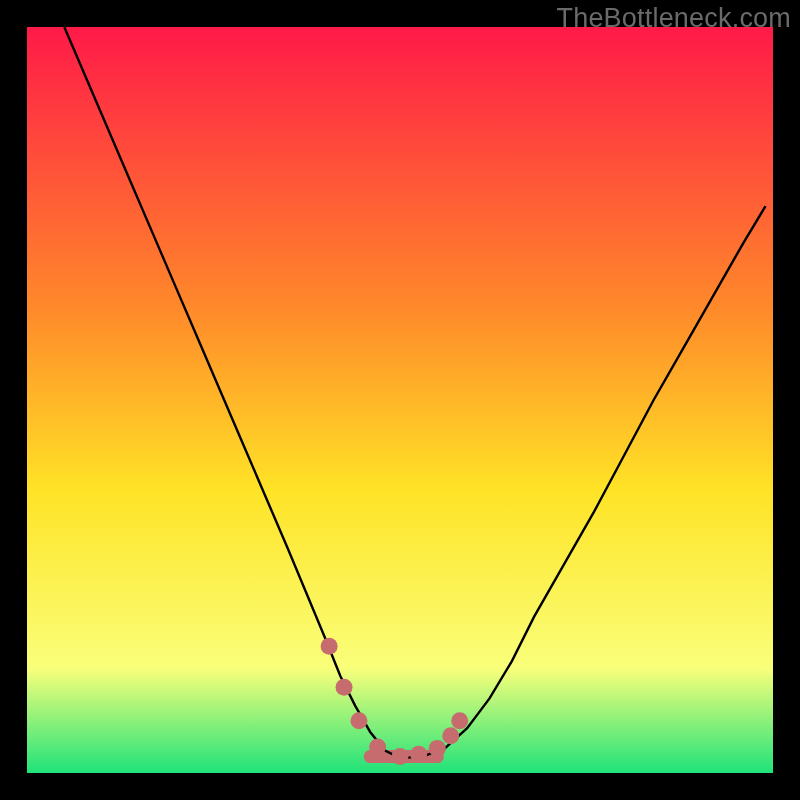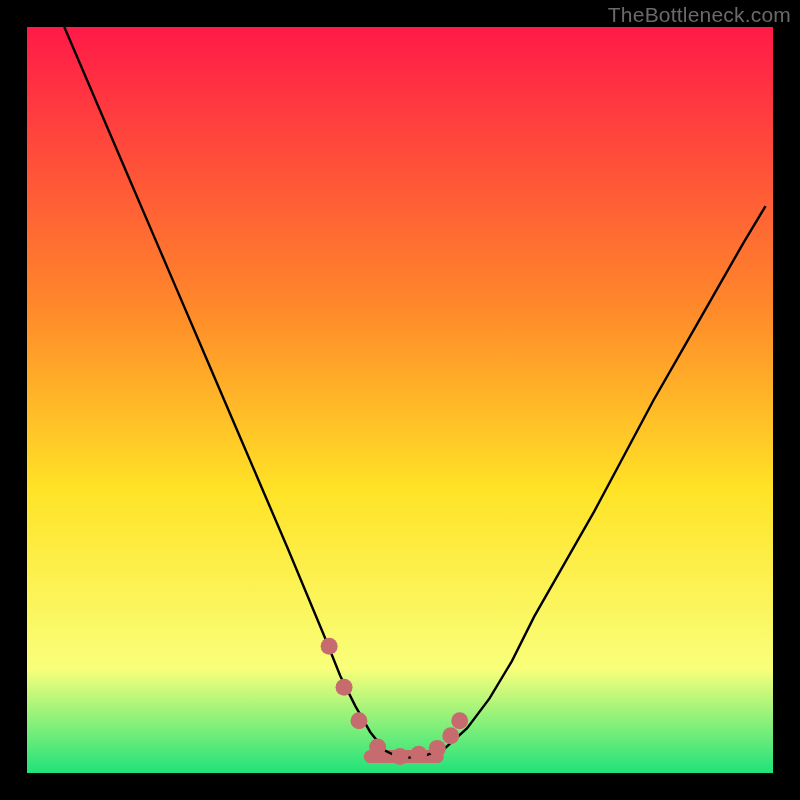--- a/index.html
+++ b/index.html
@@ -17,21 +17,21 @@
     top: 0;
     width: 800px;
     height: 800px;
     background: #000;
   }
   .watermark {
     position: absolute;
     top: 3px;
     right: 9px;
     color: #6a6a6a;
-    font-size: 21px;
+    font-size: 27px;
     font-weight: 400;
     letter-spacing: 0.2px;
   }
   .plot {
     position: absolute;
     left: 27px;
     top: 27px;
     width: 746px;
     height: 746px;
   }

